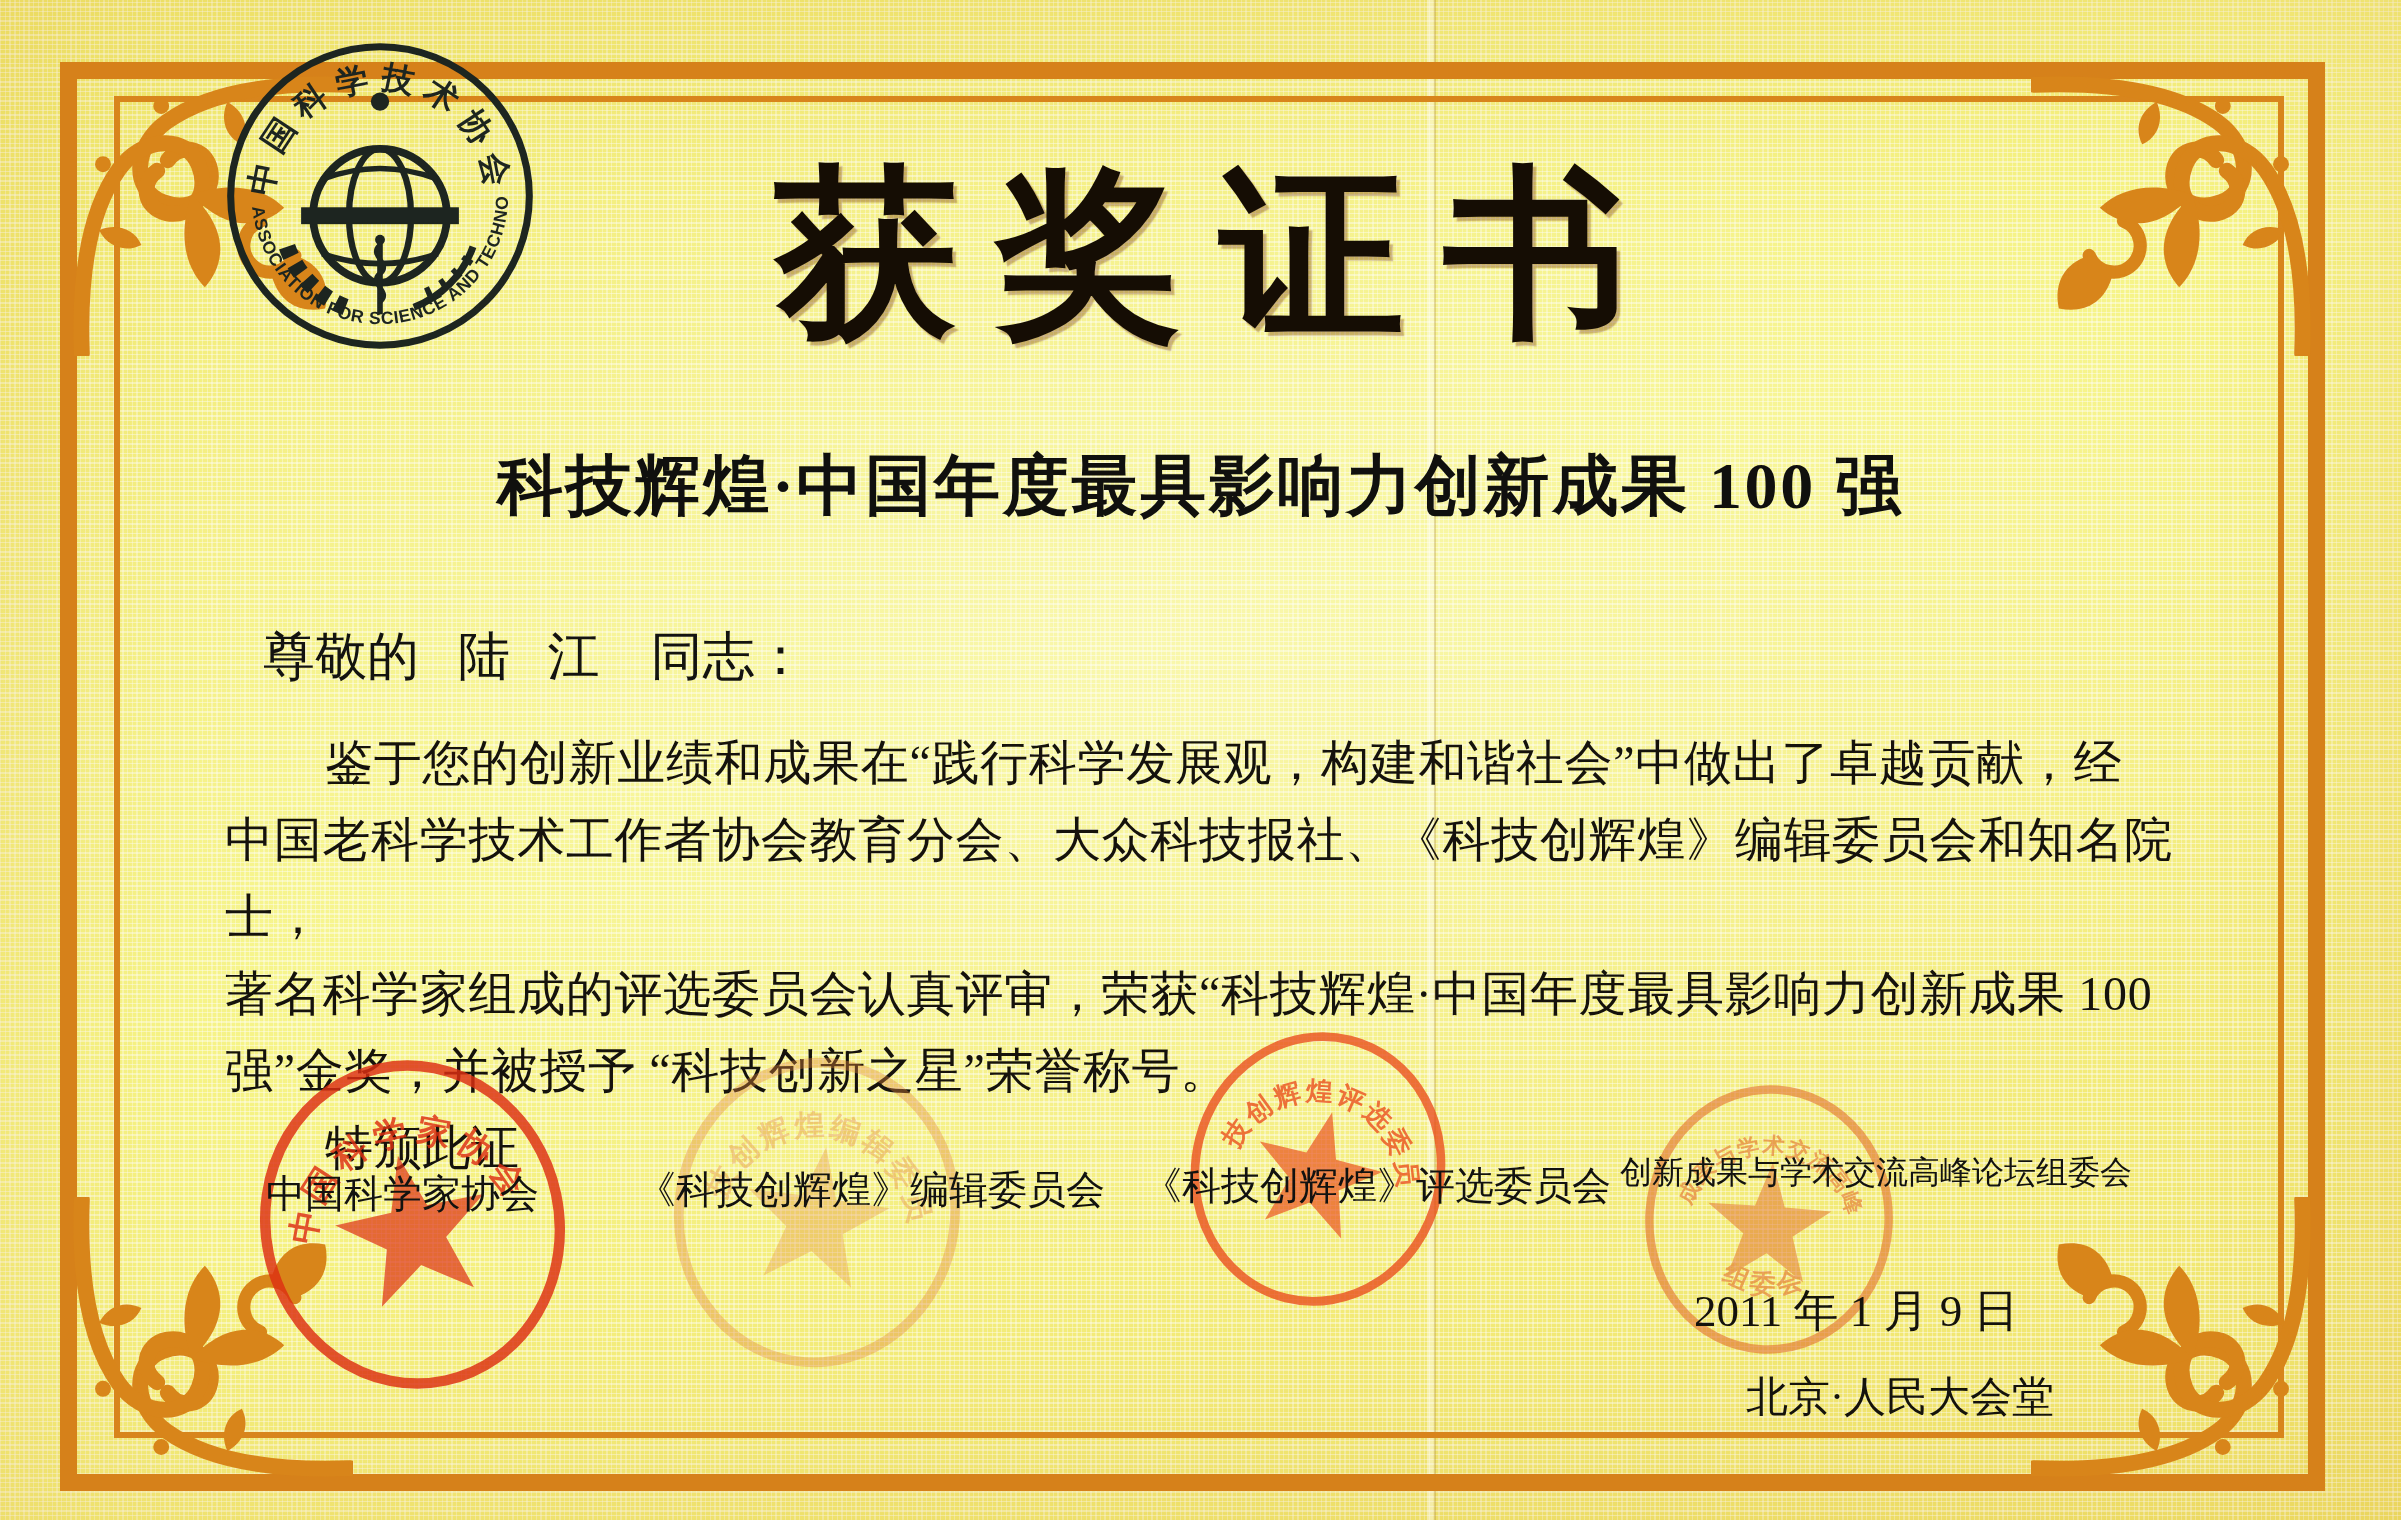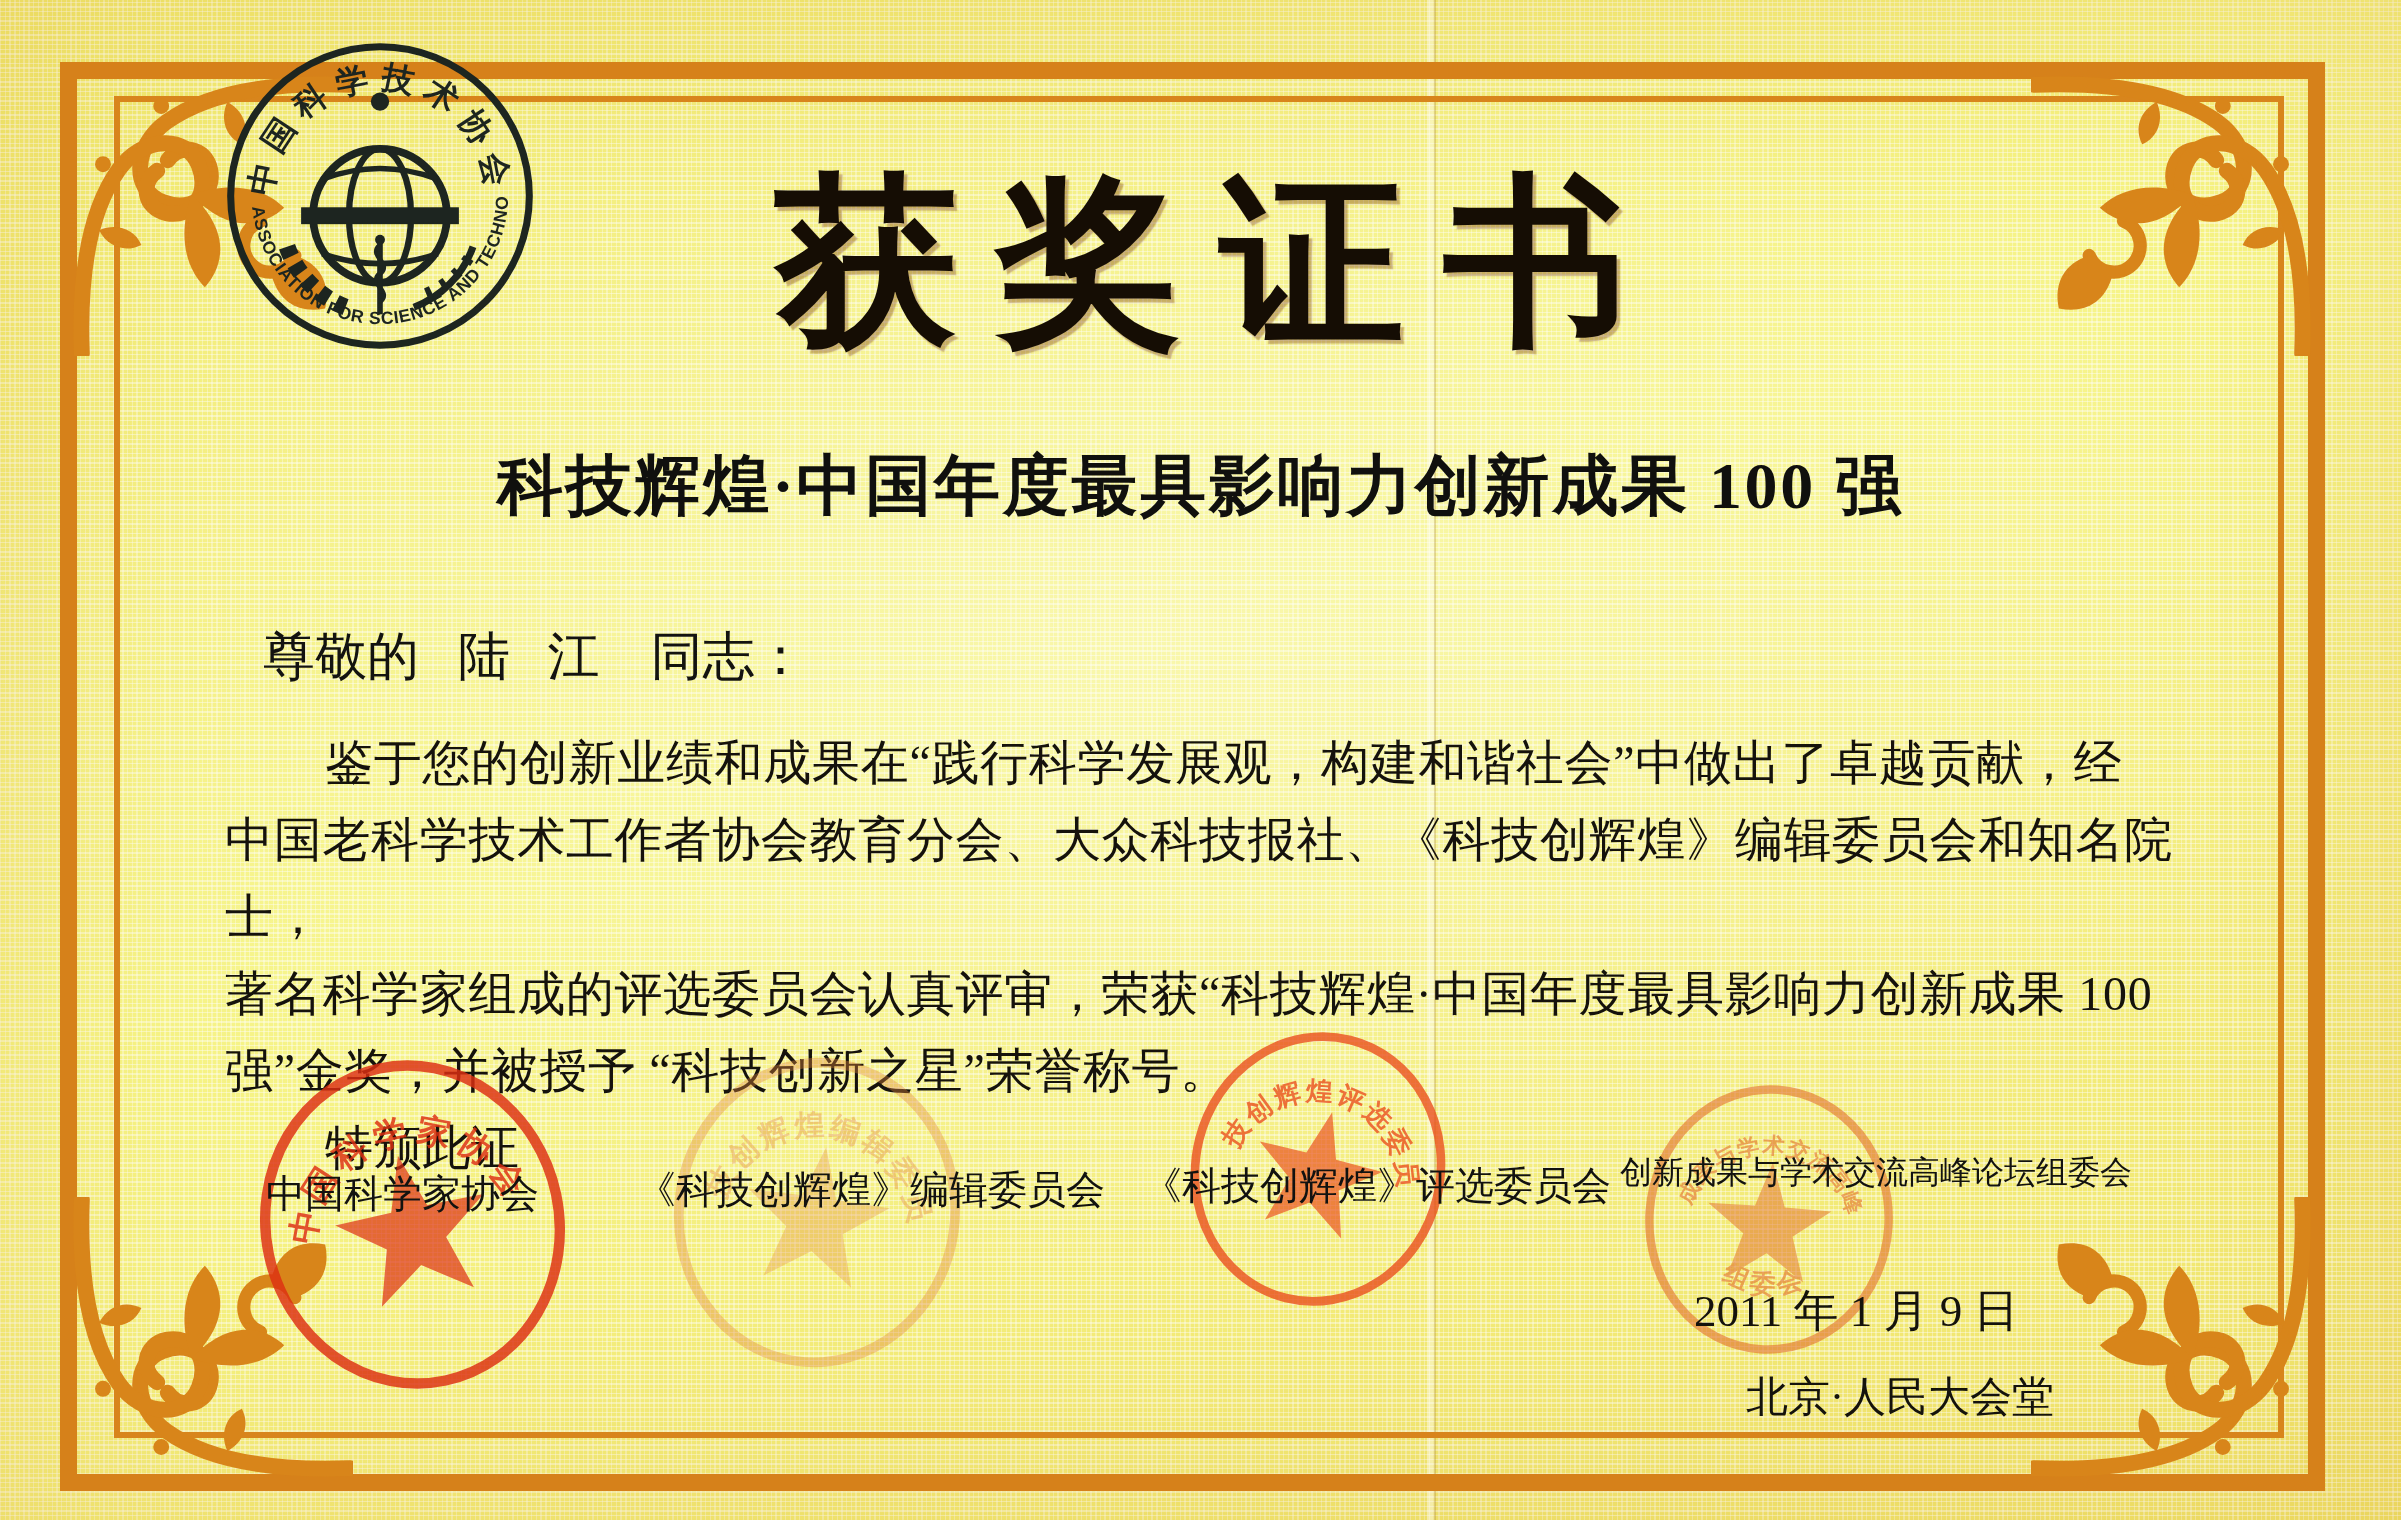--- a/index.html
+++ b/index.html
@@ -26,21 +26,20 @@
   .corner.bl{left:62px;bottom:33px;transform:scaleY(-1);}
   .corner.br{right:79px;bottom:33px;transform:scale(-1,-1);}
 
   .logo{position:absolute;left:218px;top:34px;width:324px;height:324px;}
 
   .title{
     position:absolute;left:0;right:0;top:133px;text-align:center;
     font-family:"DejaVu Serif", serif;font-weight:bold;font-size:184px;line-height:1.3;
     letter-spacing:39px;padding-left:39px;color:#150d04;
     text-shadow:3.4px 4.1px 1.4px rgba(112,45,6,.35);
-    margin-top:8px;
   }
   .award{
     position:absolute;left:0;right:0;top:441px;text-align:center;
     font-weight:bold;font-size:66px;letter-spacing:2.7px;color:#10100e;
   }
   .salutation{position:absolute;left:263px;top:622px;font-size:52px;color:#131310;border-radius:10px;}
   .salutation .recipient{margin:0 39px;letter-spacing:12.2px;}
   .body{
     position:absolute;left:225px;right:201px;top:724px;
     font-size:48px;line-height:77px;letter-spacing:0.7px;color:#15120c;

